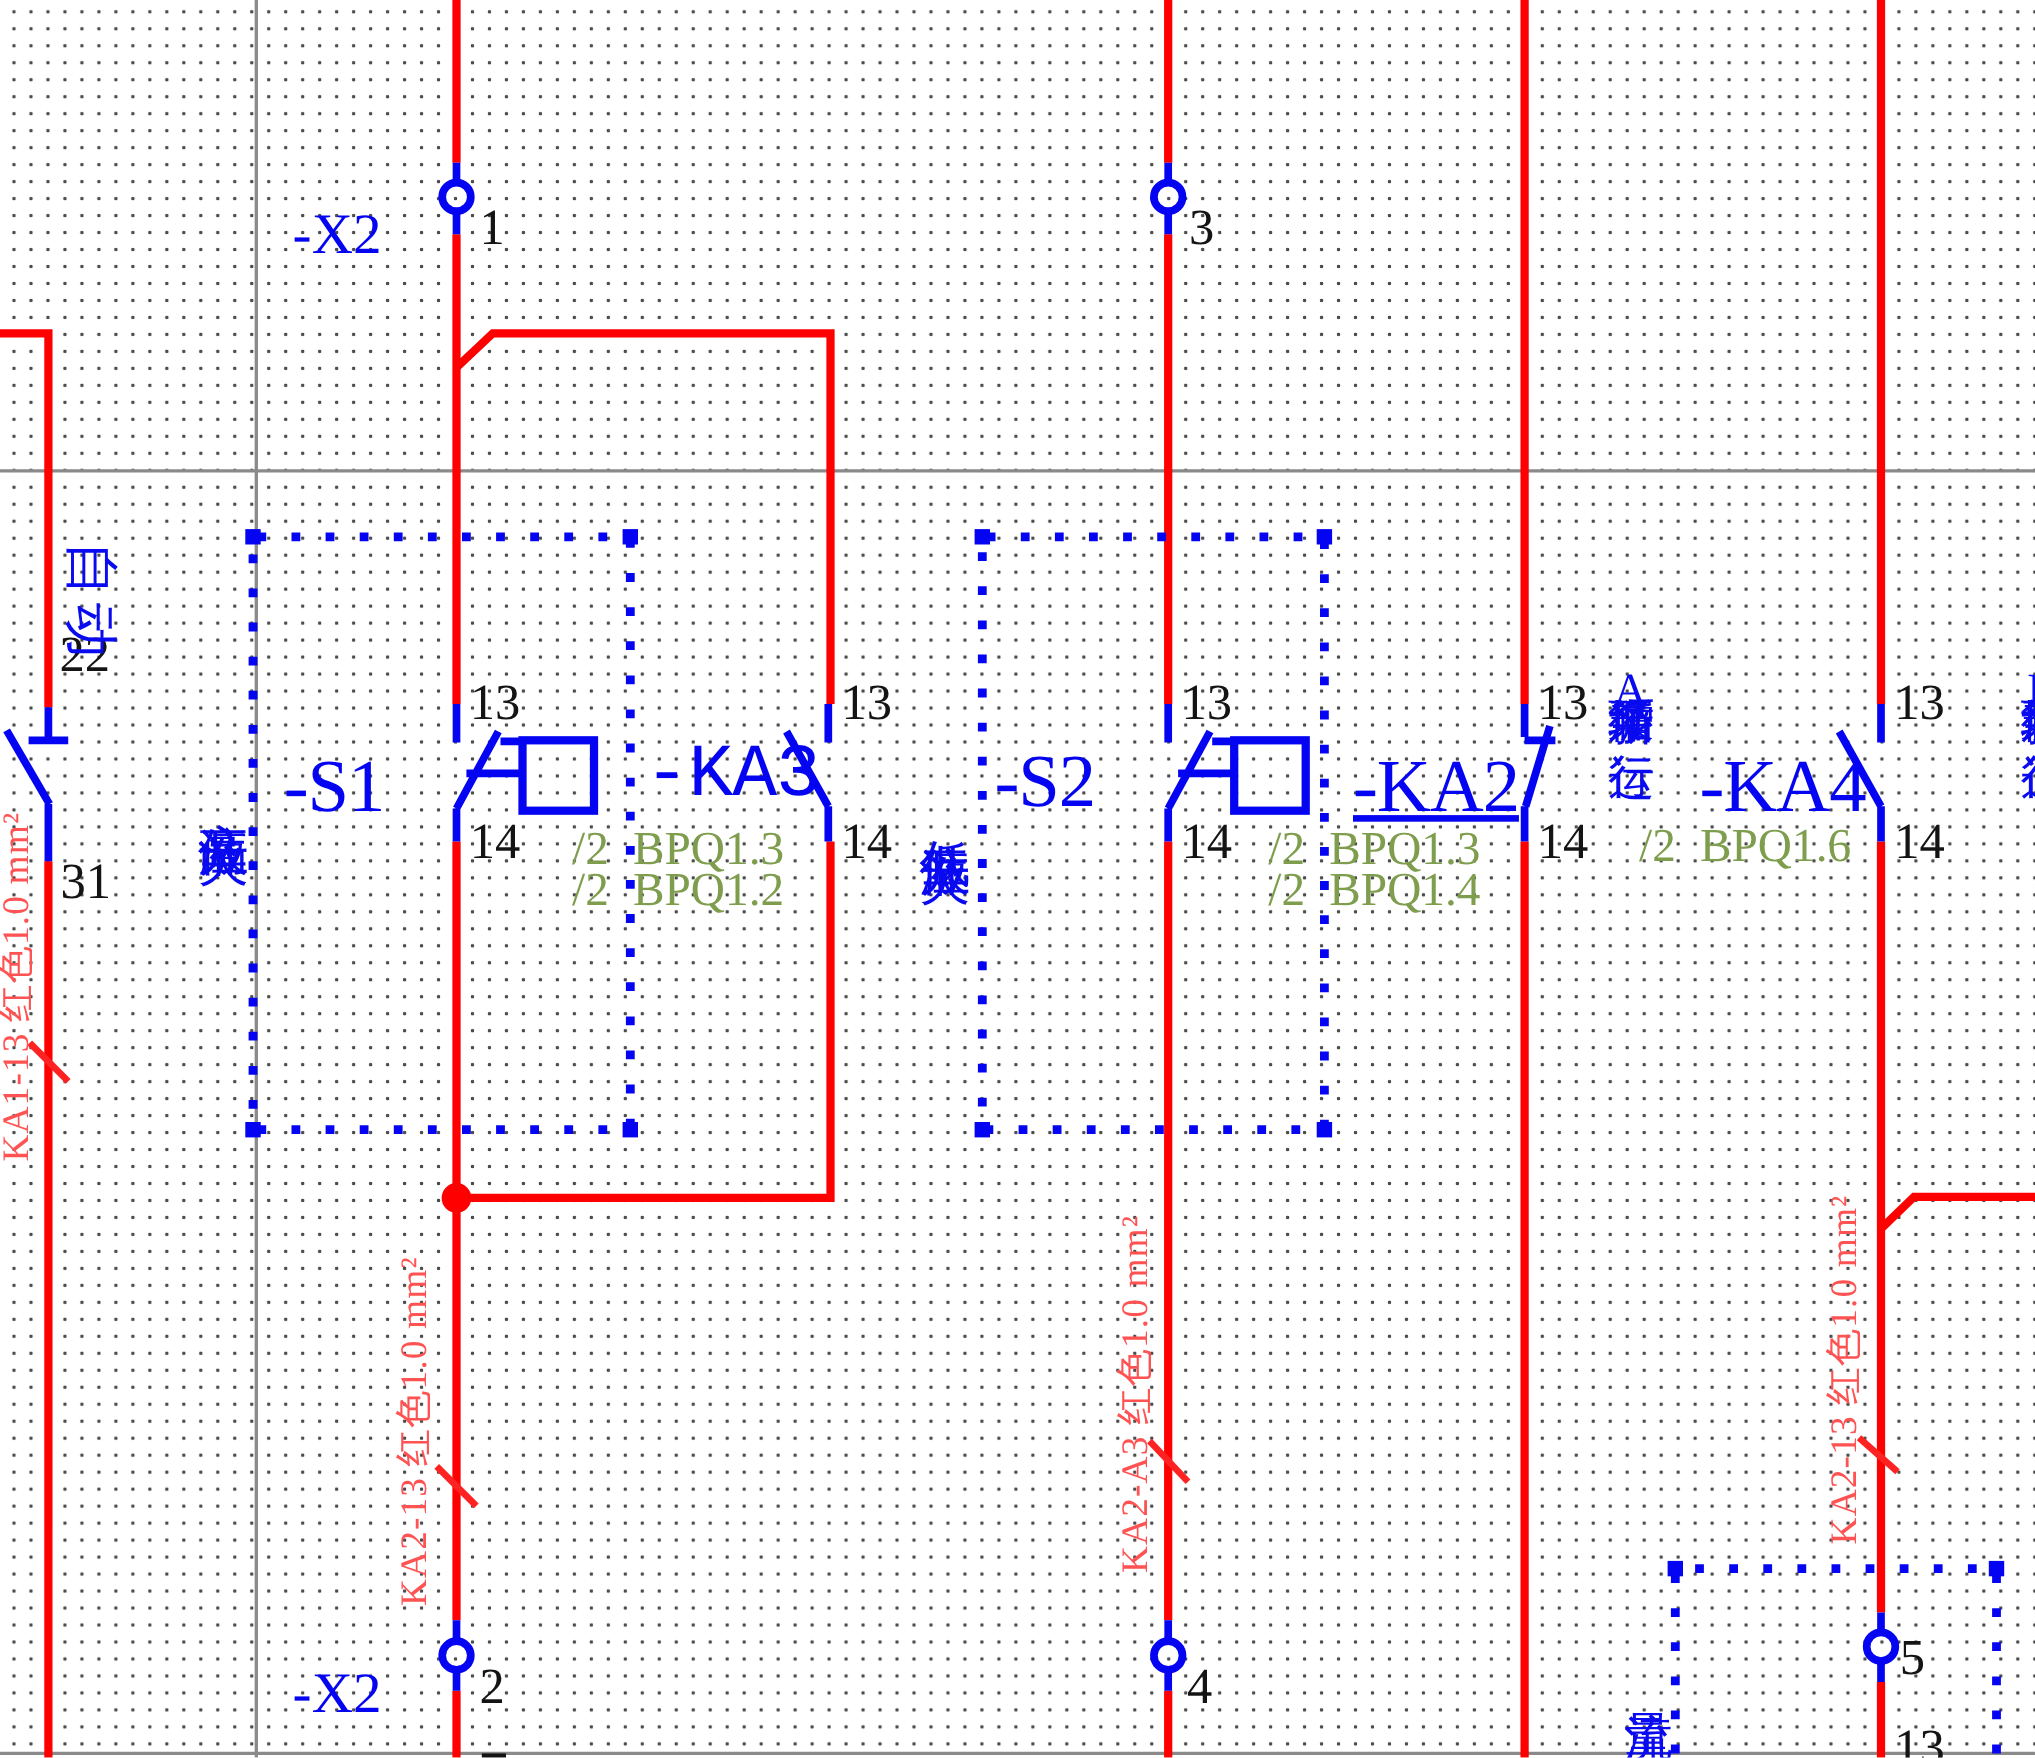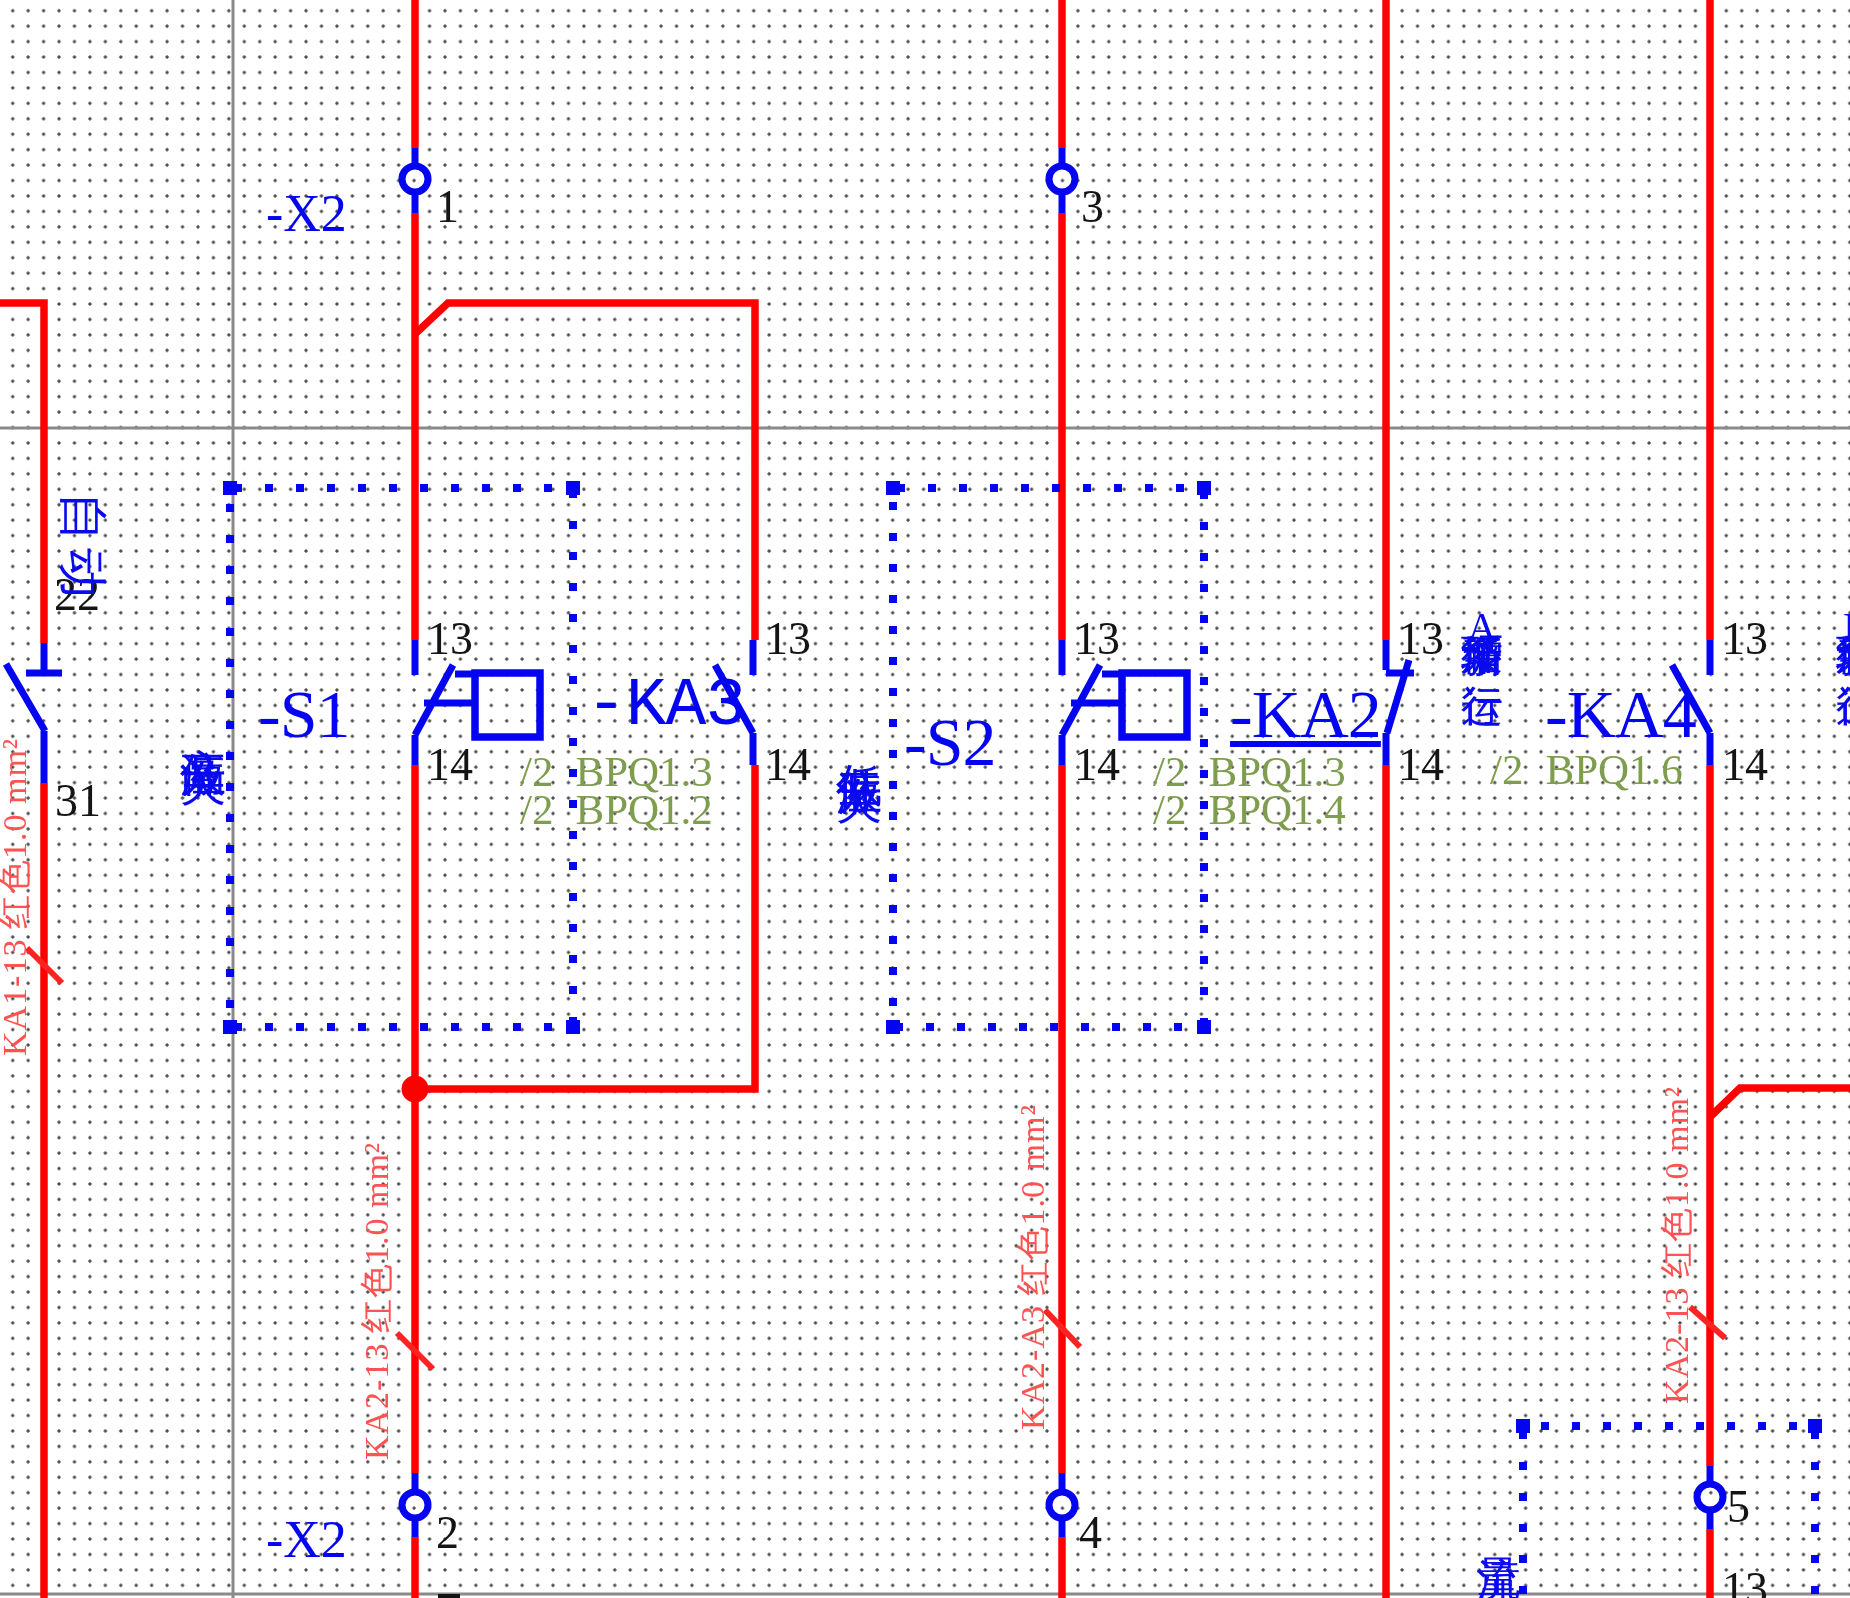--- a/index.html
+++ b/index.html
@@ -147,21 +147,21 @@
   <div class="t num" style="left:765px;top:742px;">14</div>
   <div class="t num" style="left:1074px;top:616px;">13</div>
   <div class="t num" style="left:1074px;top:742px;">14</div>
   <div class="t num" style="left:1398px;top:616px;">13</div>
   <div class="t num" style="left:1398px;top:742px;">14</div>
   <div class="t num" style="left:1722px;top:616px;">13</div>
   <div class="t num" style="left:1722px;top:742px;">14</div>
 
   <div class="t dev" style="left:258px;top:680px;">-S1</div>
   <div class="t dev" style="left:586px;top:672px;font-family:Liberation Mono, monospace;">-KA3</div>
-  <div class="t dev" style="left:904px;top:708px;">-S2</div>
+  <div class="t dev" style="left:904px;top:676px;">-S2</div>
   <div class="t dev" style="left:1230px;top:680px;text-decoration:underline;">-KA2</div>
   <div class="t dev" style="left:1545px;top:680px;">-KA4</div>
 
   <div class="t green" style="left:520px;top:750px;">
     <span>/2</span><span class="gap"></span>
     <span>BPQ1.3</span>
   </div>
   <div class="t green" style="left:520px;top:788px;">
     <span>/2</span><span class="gap"></span>
     <span>BPQ1.2</span>

